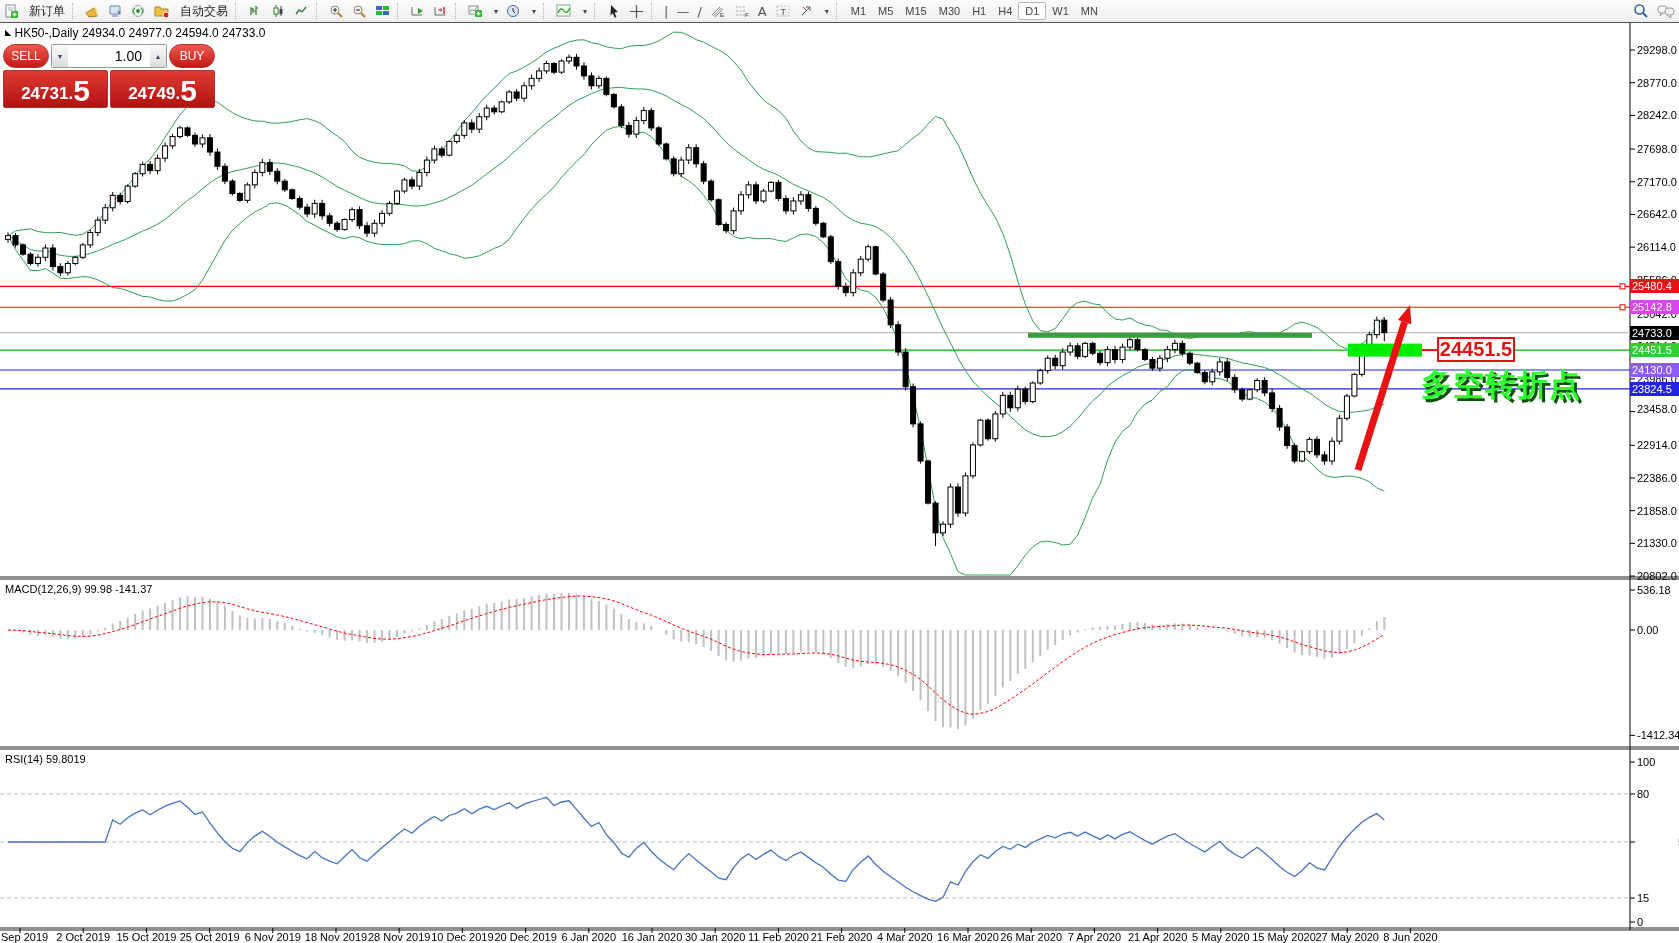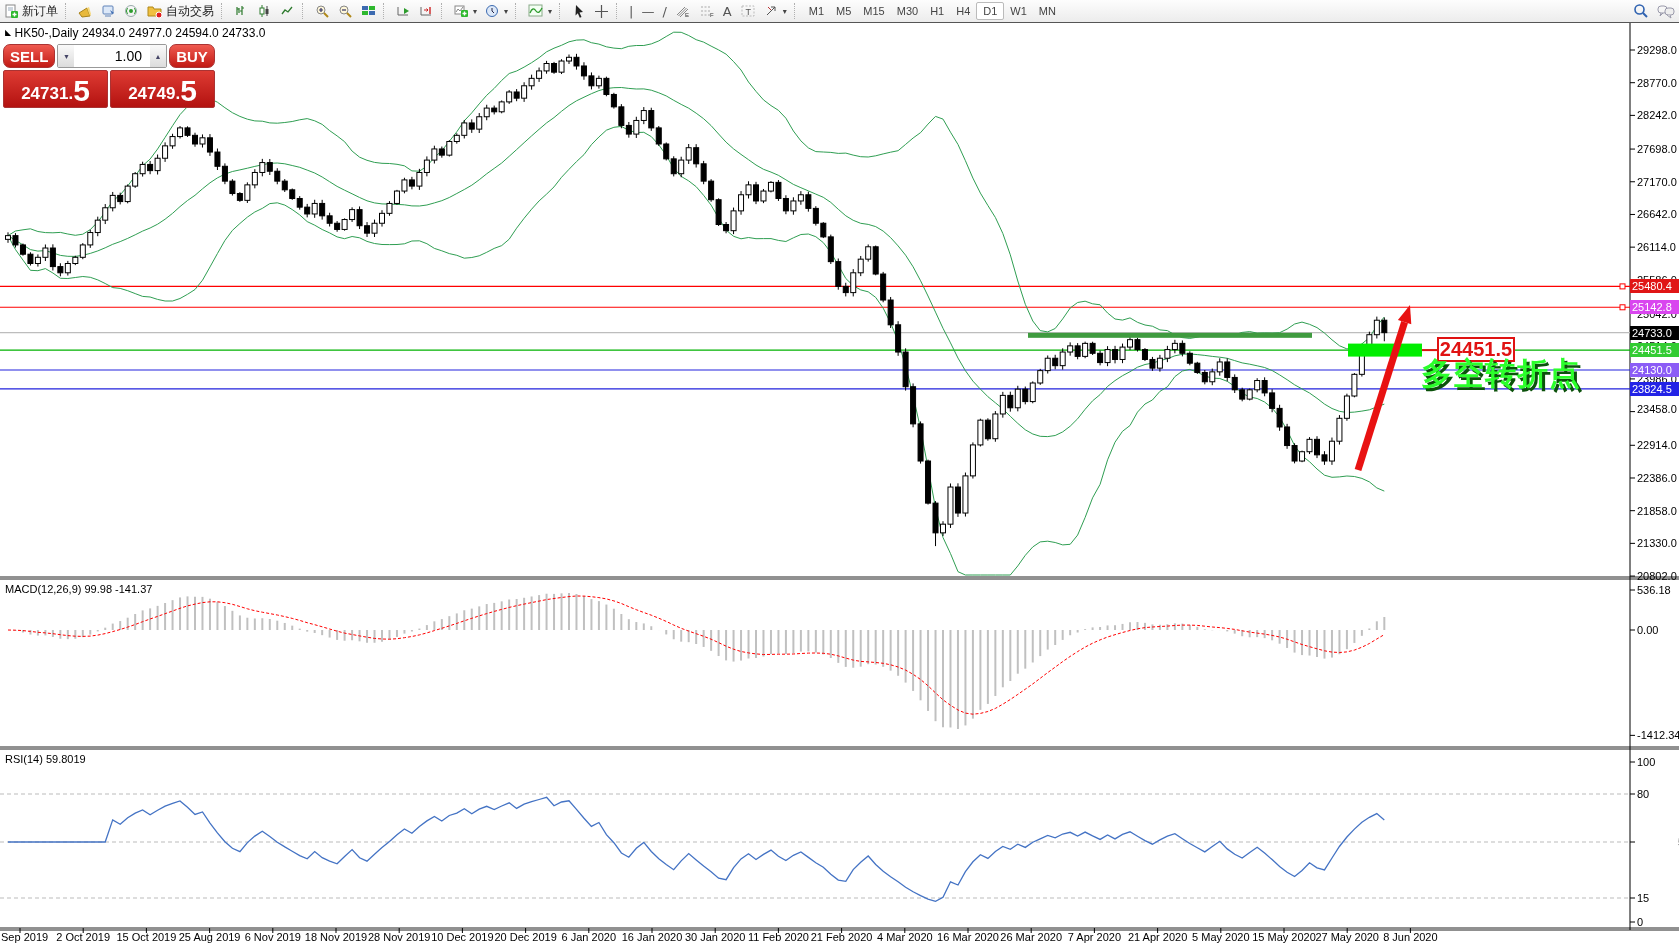--- a/index.html
+++ b/index.html
@@ -4,55 +4,55 @@
 <style>
   html,body{margin:0;padding:0;background:#fff;}
   #screen{position:relative;width:1679px;height:943px;overflow:hidden;
           font-family:"Liberation Sans",sans-serif;background:#fff;}
   
   .toolbar{position:absolute;left:0;top:0;width:1679px;height:22px;
            background:linear-gradient(#fdfdfd,#ececec);
            border-bottom:1px solid #8a8a8a;display:flex;align-items:center;font-size:12px;color:#222;}
   .tgroup{display:flex;align-items:center;height:22px;}
   .sep{width:4px;height:16px;border-left:1px dotted #b0b0b0;margin:0 4px 0 3px;}
-  .tbtn{display:flex;align-items:center;gap:3px;padding:0 4px;height:20px;cursor:default;}
+  .tbtn{display:flex;align-items:center;gap:10px;padding:0 4px;height:20px;cursor:default;}
   .tbtn svg{display:block}
   .caret{font-size:8px;color:#444;margin-left:1px;}
   .tf{padding:0 6px;height:18px;display:flex;align-items:center;font-size:11px;color:#444;}
   .tf.active{background:#fff;border:1px solid #bbb;border-radius:2px;height:16px;}
   .glyph{font-size:13px;color:#555;font-family:"DejaVu Sans",sans-serif;}
   .spacer{flex:1}
   
   #chart-svg{position:absolute;left:0;top:0;}
   .hdr{position:absolute;left:5px;top:26px;font-size:12px;color:#000;z-index:3;}
   .hdr .tri{font-size:8px;vertical-align:2px;}
   .pane-label{position:absolute;font-size:11px;color:#000;z-index:3;}
   .axis-label{position:absolute;left:1637px;font-size:11px;color:#000;z-index:2;white-space:nowrap;}
   .level-tag{position:absolute;left:1630px;width:49px;height:14px;z-index:4;color:#fff;
              font-size:11px;line-height:14px;text-align:left;padding-left:2px;box-sizing:border-box;white-space:nowrap;}
   .date-label{position:absolute;top:931px;font-size:11px;color:#000;transform:translateX(-50%);white-space:nowrap;z-index:2;}
   
   .trade-panel{position:absolute;left:3px;top:44px;width:212px;z-index:5;font-family:"Liberation Sans",sans-serif;}
   .tp-row{display:flex;height:24px;gap:2px;}
-  .tp-btn{flex:0 0 46px;border:1px solid #a33;border-radius:7px;color:#fff;font-weight:bold;font-size:15px;
+  .tp-btn{flex:0 0 46px;border:1px solid #a33;border-radius:12px;color:#fff;font-weight:normal;font-size:12px;
           background:linear-gradient(#ef5a50,#c21a14);display:flex;align-items:center;justify-content:center;}
   .vol{flex:1;display:flex;border:1px solid #999;border-radius:2px;background:#fff;overflow:hidden;}
   .vol button{width:16px;border:none;background:linear-gradient(#fafafa,#dcdcdc);font-size:7px;color:#446;padding:0;}
   .vol input{flex:1;border:none;outline:none;font-size:14px;text-align:right;padding-right:8px;width:40px;
              font-family:"Liberation Sans",sans-serif;}
   .tp-prices{display:flex;gap:2px;margin-top:2px;height:38px;}
   .tp-price{flex:1;background:linear-gradient(#de3b33,#b31210);border:1px solid #a33;border-radius:2px;
             color:#fff;display:flex;align-items:flex-end;justify-content:center;padding-bottom:3px;}
   .tp-price .small{font-size:17px;font-weight:bold;line-height:20px;}
   .tp-price .big{font-size:30px;font-weight:bold;line-height:26px;}
   
   .price-tag{position:absolute;left:1437px;top:337px;width:78px;height:25px;z-index:6;
              border:2px solid #e01212;background:#fff;color:#e01212;font-size:20px;font-weight:bold;
              display:flex;align-items:center;justify-content:center;box-sizing:border-box;}
-  .cn-label{position:absolute;left:1421px;top:353px;z-index:6;font-size:31px;font-weight:bold;
+  .cn-label{position:absolute;left:1421px;top:364px;z-index:6;font-size:31px;font-weight:bold;
             color:#2bff2b;letter-spacing:1px;text-shadow:3px 3px 0 #0b520b;white-space:nowrap;font-family:Liberation Mono, monospace;}
 </style>
 </head>
 <body>
 <div id="screen">
 
 <div class="toolbar">
   <div class="tgroup">
     <div class="tbtn">
       <svg width="15" height="15" viewBox="0 0 15 15">
@@ -964,21 +964,21 @@
     <div class="axis-label" style="top: 916px;">0</div>
     <div class="level-tag" style="top: 279.384px; background: rgb(224, 22, 22);">25480.4</div>
     <div class="level-tag" style="top: 300.288px; background: #d946ef;">25142.8</div>
     <div class="level-tag" style="top: 325.663px; background: rgb(0, 0, 0);">24733.0</div>
     <div class="level-tag" style="top: 343.093px; background: rgb(51, 204, 51);">24451.5</div>
     <div class="level-tag" style="top: 363px; background: #8b5cf6;">24130.0</div>
     <div class="level-tag" style="top: 381.916px; background: rgb(35, 35, 230);">23824.5</div>
     <div class="date-label" style="left: 20px;">9 Sep 2019</div>
     <div class="date-label" style="left: 83.2px;">2 Oct 2019</div>
     <div class="date-label" style="left: 146.4px;">15 Oct 2019</div>
-    <div class="date-label" style="left: 209.6px;">25 Aug 2019</div>
+    <div class="date-label" style="left: 209.6px;">25 Oct 2019</div>
     <div class="date-label" style="left: 272.8px;">6 Nov 2019</div>
     <div class="date-label" style="left: 336px;">18 Nov 2019</div>
     <div class="date-label" style="left: 399.2px;">28 Nov 2019</div>
     <div class="date-label" style="left: 462.4px;">10 Dec 2019</div>
     <div class="date-label" style="left: 525.6px;">20 Dec 2019</div>
     <div class="date-label" style="left: 588.8px;">6 Jan 2020</div>
     <div class="date-label" style="left: 652px;">16 Jan 2020</div>
     <div class="date-label" style="left: 715.2px;">30 Jan 2020</div>
     <div class="date-label" style="left: 778.4px;">11 Feb 2020</div>
     <div class="date-label" style="left: 841.6px;">21 Feb 2020</div>

